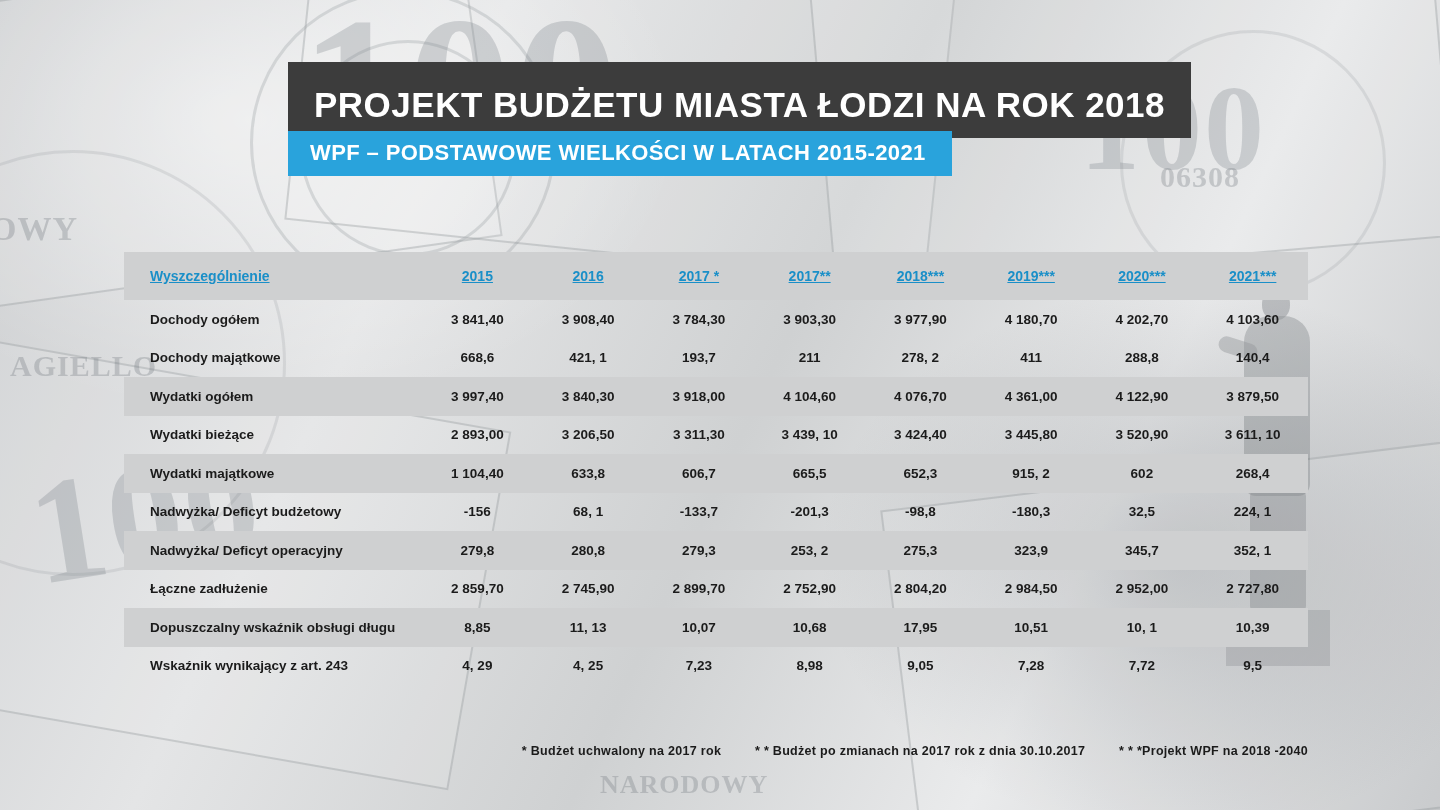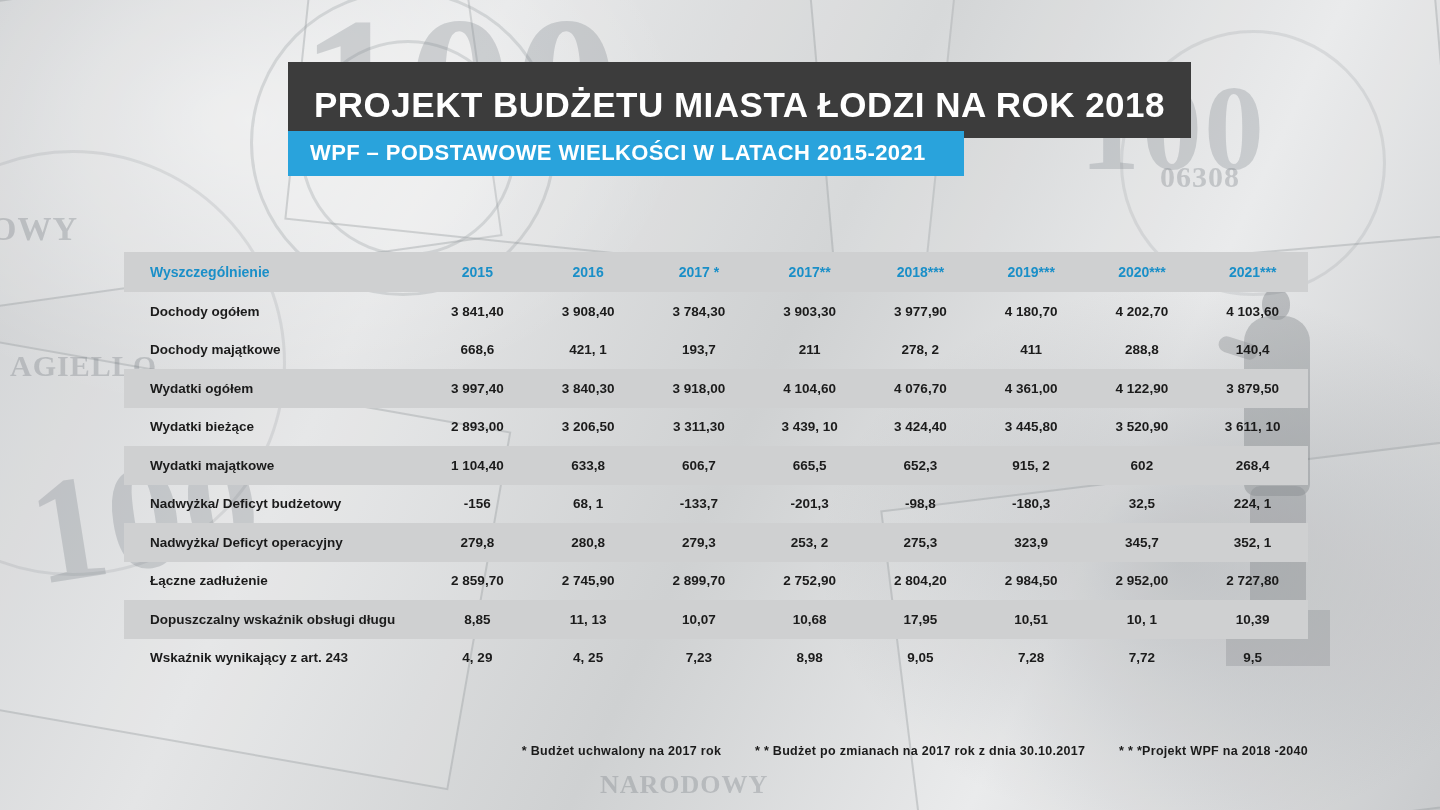--- a/index.html
+++ b/index.html
@@ -141,21 +141,21 @@
     letter-spacing: 0.5px;
     z-index: 5;
     white-space: nowrap;
   }
   .subtitle-bar {
     position: absolute;
     left: 288px;
     top: 131px;
     background: #29a3dc;
     color: #ffffff;
-    padding: 9px 38px 10px 22px;
+    padding: 9px 26px 10px 22px;
     font-size: 22px;
     font-weight: bold;
     letter-spacing: 0.4px;
     z-index: 5;
     white-space: nowrap;
   }
 
   
   .table-wrap {
     position: absolute;
@@ -173,21 +173,22 @@
     font-size: 13.5px;
     font-weight: bold;
     color: #1b1b1b;
     padding: 0;
     height: 38.5px;
     vertical-align: middle;
   }
   table.budget thead th {
     color: #1a8fc8;
     font-size: 14px;
-    height: 40px;
+    height: 48px;
+    text-decoration: underline;
   }
   table.budget thead tr { background: #cfd0d1; }
   table.budget tbody tr.alt { background: #cfd0d1; }
   table.budget tbody tr.plain { background: transparent; }
   .col-label { text-align: left; padding-left: 26px !important; width: 272px; }
   .col-val { text-align: center; }
   thead .col-label { color: #1a8fc8; }
 
   .footnotes {
     position: absolute;

